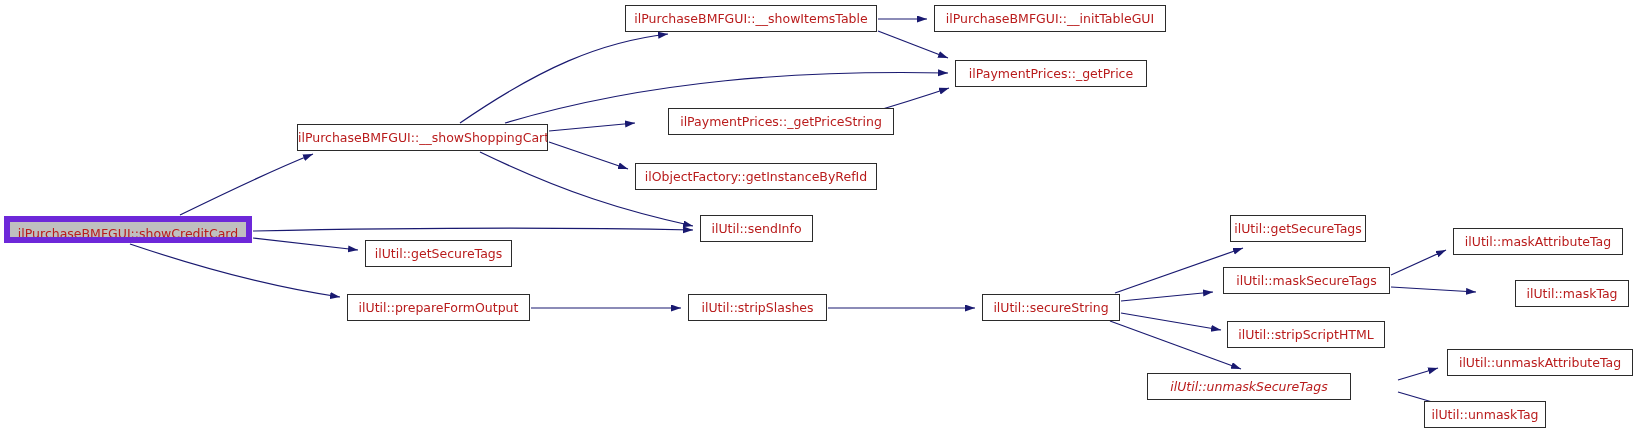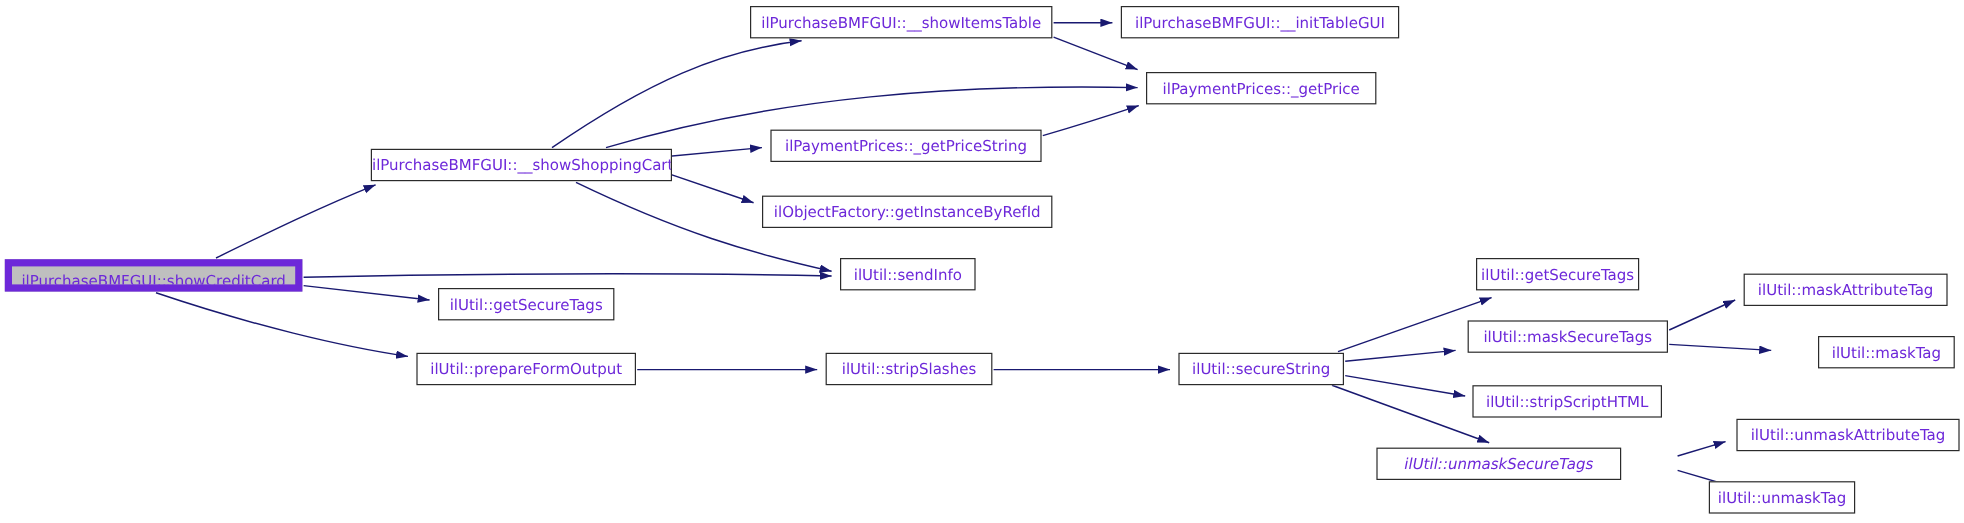--- a/index.html
+++ b/index.html
@@ -7,21 +7,21 @@
     position:relative;
     width:1637px;height:436px;
     background:#ffffff;
     font-family:"DejaVu Sans","Liberation Sans",sans-serif;
     overflow:hidden;
   }
   svg.edges{position:absolute;left:0;top:0;width:1637px;height:436px;pointer-events:none;}
   .edge{fill:none;stroke:#191970;stroke-width:1.2;}
   .node{
     position:absolute;height:27px;box-sizing:border-box;
-    border:1px solid #2b2b2b;background:#ffffff;color:#6d28d9;
+    border:1px solid #2b2b2b;background:#ffffff;color:#b91c1c;
     font-size:12.5px;line-height:25px;text-align:center;
     white-space:nowrap;overflow:hidden;cursor:pointer;
   }
   .node.root{
     background:#bfbfbf;border:6px solid #6d28d9;line-height:23px;cursor:default;
   }
 </style>
 </head>
 <body>
 
@@ -51,25 +51,25 @@
     <path class="edge" d="M 1121,301 L 1213,292" marker-end="url(#arrowhead)"></path>
     <path class="edge" d="M 1121,313 L 1221,330" marker-end="url(#arrowhead)"></path>
     <path class="edge" d="M 1110,321 L 1241,369" marker-end="url(#arrowhead)"></path>
     <path class="edge" d="M 1391,275 L 1446,250" marker-end="url(#arrowhead)"></path>
     <path class="edge" d="M 1391,287 L 1476,292" marker-end="url(#arrowhead)"></path>
     <path class="edge" d="M 1398,380 L 1438,368" marker-end="url(#arrowhead)"></path>
     <path class="edge" d="M 1398,392 L 1463,411" marker-end="url(#arrowhead)"></path>
   </svg>
 
   <div class="node root" style="left:4px;   top:216px; width:248px;">ilPurchaseBMFGUI::showCreditCard</div>
-  <div class="node" style="left:297px; top:124px; width:251px;margin-left:12px;">ilPurchaseBMFGUI::__showShoppingCart</div>
+  <div class="node" style="left:297px; top:124px; width:251px;">ilPurchaseBMFGUI::__showShoppingCart</div>
   <div class="node" style="left:625px; top:5px;   width:252px;">ilPurchaseBMFGUI::__showItemsTable</div>
   <div class="node" style="left:934px; top:5px;   width:232px;">ilPurchaseBMFGUI::__initTableGUI</div>
   <div class="node" style="left:955px; top:60px;  width:192px;">ilPaymentPrices::_getPrice</div>
-  <div class="node" style="left:642px; top:108px; width:226px;">ilPaymentPrices::_getPriceString</div>
+  <div class="node" style="left:668px; top:108px; width:226px;">ilPaymentPrices::_getPriceString</div>
   <div class="node" style="left:635px; top:163px; width:242px;">ilObjectFactory::getInstanceByRefId</div>
   <div class="node" style="left:700px; top:215px; width:113px;">ilUtil::sendInfo</div>
   <div class="node" style="left:365px; top:240px; width:147px;">ilUtil::getSecureTags</div>
   <div class="node" style="left:347px; top:294px; width:183px;">ilUtil::prepareFormOutput</div>
   <div class="node" style="left:688px; top:294px; width:139px;">ilUtil::stripSlashes</div>
   <div class="node" style="left:982px; top:294px; width:138px;">ilUtil::secureString</div>
   <div class="node" style="left:1230px;top:215px; width:136px;">ilUtil::getSecureTags</div>
   <div class="node" style="left:1223px;top:267px; width:167px;">ilUtil::maskSecureTags</div>
   <div class="node" style="left:1227px;top:321px; width:158px;">ilUtil::stripScriptHTML</div>
   <div class="node" style="left:1147px;top:373px; width:204px;font-style:italic;">ilUtil::unmaskSecureTags</div>

